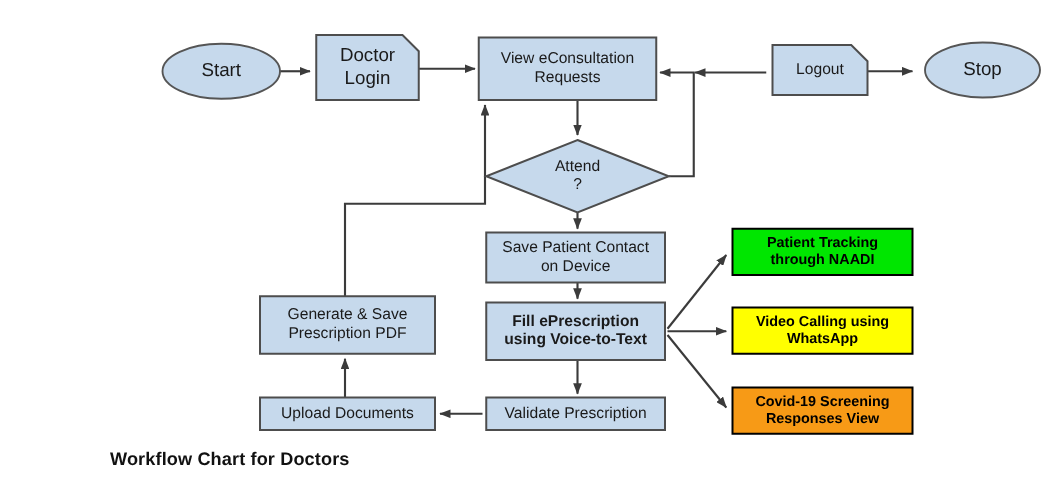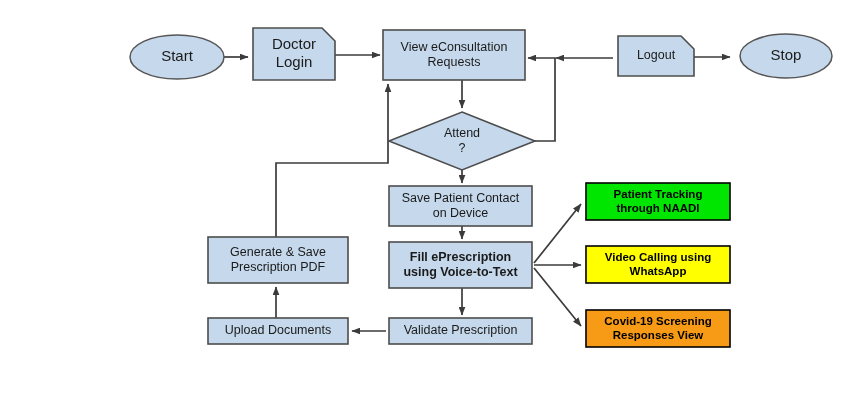--- a/index.html
+++ b/index.html
@@ -153,13 +153,14 @@
         <g>
           <rect x="586" y="246" width="144" height="37" fill="#ffff00" class="node-shape accent"></rect>
           <text class="node-label accent-label bold" x="658" y="257.5"><tspan x="658" dy="0">Video Calling using</tspan><tspan x="658" dy="14">WhatsApp</tspan></text>
         </g>
         <g>
           <rect x="586" y="310" width="144" height="37" fill="#f79a16" class="node-shape accent"></rect>
           <text class="node-label accent-label bold" x="658" y="321.5"><tspan x="658" dy="0">Covid-19 Screening</tspan><tspan x="658" dy="14">Responses View</tspan></text>
         </g>
       </g>
   </svg>
+  <div class="caption">Workflow Chart for Doctors</div>
 </div>
 
 </body></html>

